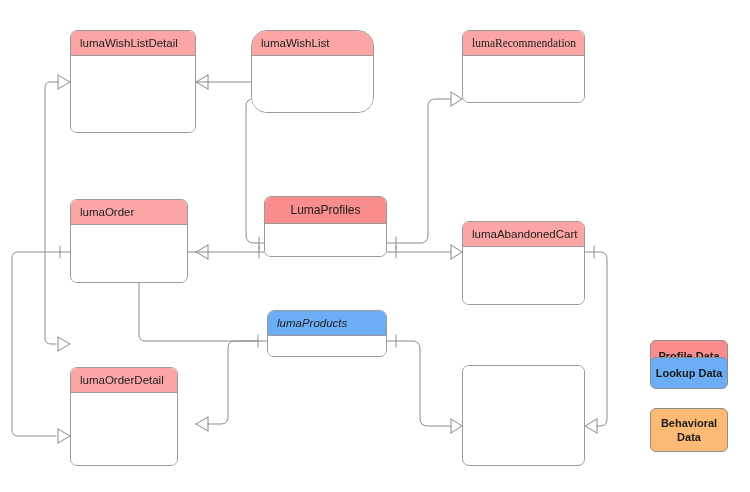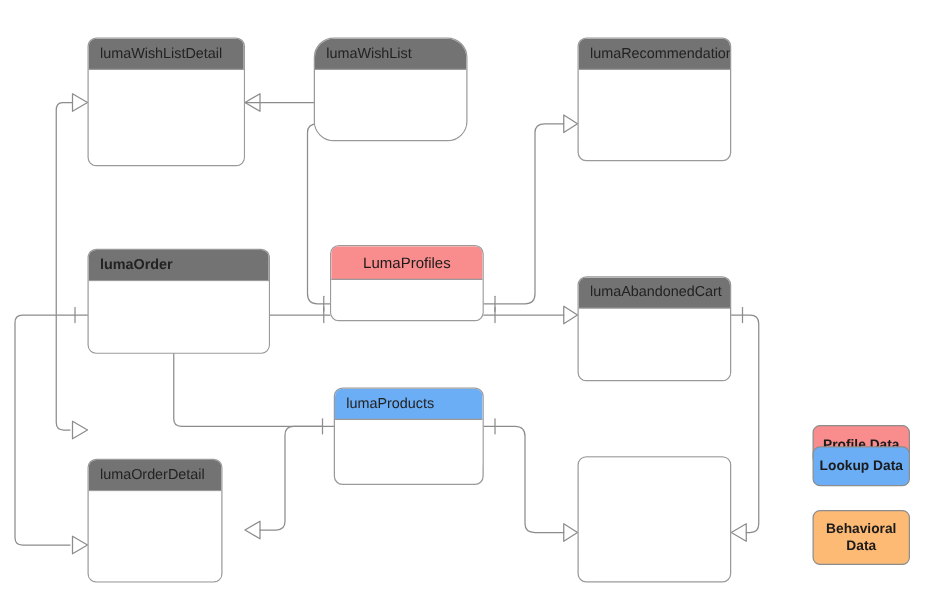--- a/index.html
+++ b/index.html
@@ -42,21 +42,21 @@
     font-size: 11.5px;
     color: #222222;
     white-space: nowrap;
     border-bottom: 1px solid #9a9a9a;
   }
   .entity-body {
     width: 100%;
     background: #ffffff;
   }
 
-  .hdr-yellow { background: #737373; }
+  .hdr-yellow { background: #fca5a5; }
   .hdr-blue   { background: #6BAEF5; }
   .hdr-pink   { background: #F98C8C; }
 
   .entity.profile .entity-header {
     font-size: 12px;
     text-align: center;
     padding: 0;
     height: 27px;
     line-height: 27px;
     color: #1b1b1b;
@@ -141,41 +141,41 @@
 <div class="entity" style="left:70px; top:30px; width:126px; height:103px;">
   <div class="entity-header hdr-yellow">lumaWishListDetail</div>
   <div class="entity-body" style="height:77px;"></div>
 </div>
 
 <div class="entity" style="left:251px; top:30px; width:123px; height:83px;border-radius:16px;">
   <div class="entity-header hdr-yellow">lumaWishList</div>
   <div class="entity-body" style="height:57px;"></div>
 </div>
 
-<div class="entity" style="left:462px; top:30px; width:123px; height:99px;">
+<div class="entity" style="left:462px; top:30px; width:123px; height:73px;font-family:Liberation Serif, serif;">
   <div class="entity-header hdr-yellow">lumaRecommendation</div>
   <div class="entity-body" style="height:57px;"></div>
 </div>
 
-<div class="entity" style="left:70px; top:199px; width:146px; height:84px;font-weight:bold;">
+<div class="entity" style="left:70px; top:199px; width:118px; height:84px;">
   <div class="entity-header hdr-yellow">lumaOrder</div>
   <div class="entity-body" style="height:58px;"></div>
 </div>
 
 <div class="entity profile" style="left:264px; top:196px; width:123px; height:61px;">
   <div class="entity-header hdr-pink">LumaProfiles</div>
   <div class="entity-body" style="height:33px;"></div>
 </div>
 
 <div class="entity" style="left:462px; top:199px; width:123px; height:84px;margin-top:22px;">
   <div class="entity-header hdr-yellow">lumaAbandonedCart</div>
   <div class="entity-body" style="height:58px;"></div>
 </div>
 
-<div class="entity" style="left:267px; top:310px; width:120px; height:78px;">
+<div class="entity" style="left:267px; top:310px; width:120px; height:47px;font-style:italic;">
   <div class="entity-header hdr-blue">lumaProducts</div>
   <div class="entity-body" style="height:36px;"></div>
 </div>
 
 <div class="entity" style="left:70px; top:367px; width:108px; height:99px;">
   <div class="entity-header hdr-yellow">lumaOrderDetail</div>
   <div class="entity-body" style="height:73px;"></div>
 </div>
 
 <div class="entity" style="left:462px; top:365px; width:123px; height:101px;">

